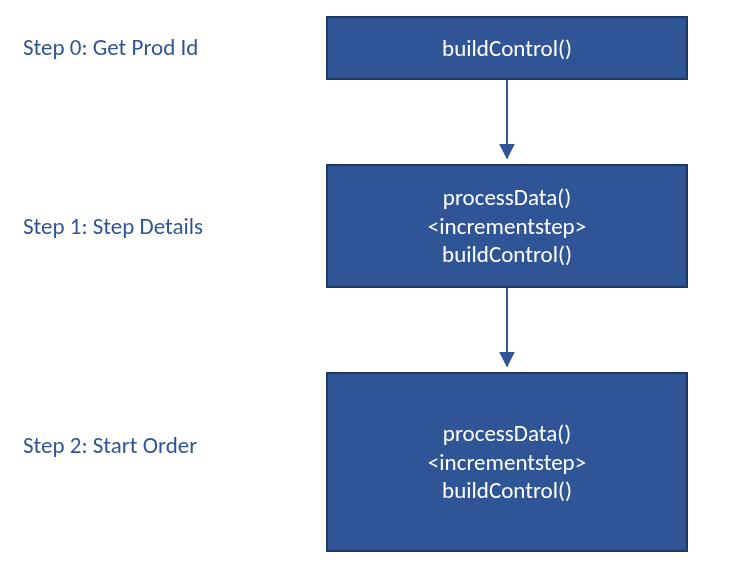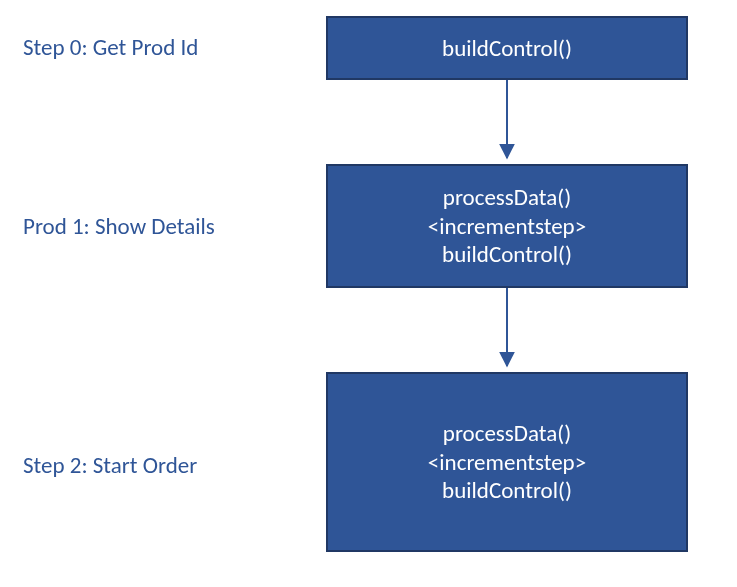--- a/index.html
+++ b/index.html
@@ -58,38 +58,38 @@
 
   <svg class="arrow" width="737" height="587">
     <defs>
       <marker id="ah1" viewBox="0 0 10 10" refX="9" refY="5" markerWidth="8" markerHeight="8" orient="auto">
         <path d="M0,0 L10,5 L0,10 Z" fill="#2f5597"></path>
       </marker>
     </defs>
     <line x1="507" y1="80" x2="507" y2="158" stroke="#2f5597" stroke-width="2" marker-end="url(#ah1)"></line>
   </svg>
 
-  <div class="step-label" style="left:23px; top:213px;">Prod 1: Show Details</div>
+  <div class="step-label" style="left:23px; top:213px;">Step 1: Step Details</div>
 
   <div class="node" style="left:326px; top:164px; width:362px; height:124px;">
     <span>processData()</span>
     <span>&lt;incrementstep&gt;</span>
     <span>buildControl()</span>
   </div>
 
   <svg class="arrow" width="737" height="587">
     <defs>
       <marker id="ah2" viewBox="0 0 10 10" refX="9" refY="5" markerWidth="8" markerHeight="8" orient="auto">
         <path d="M0,0 L10,5 L0,10 Z" fill="#2f5597"></path>
       </marker>
     </defs>
     <line x1="507" y1="288" x2="507" y2="366" stroke="#2f5597" stroke-width="2" marker-end="url(#ah2)"></line>
   </svg>
 
-  <div class="step-label" style="left:23px; top:452px;">Step 2: Start Order</div>
+  <div class="step-label" style="left:23px; top:432px;">Step 2: Start Order</div>
 
   <div class="node" style="left:326px; top:372px; width:362px; height:180px;">
     <span>processData()</span>
     <span>&lt;incrementstep&gt;</span>
     <span>buildControl()</span>
   </div>
 
 </div>
 
 </body></html>

